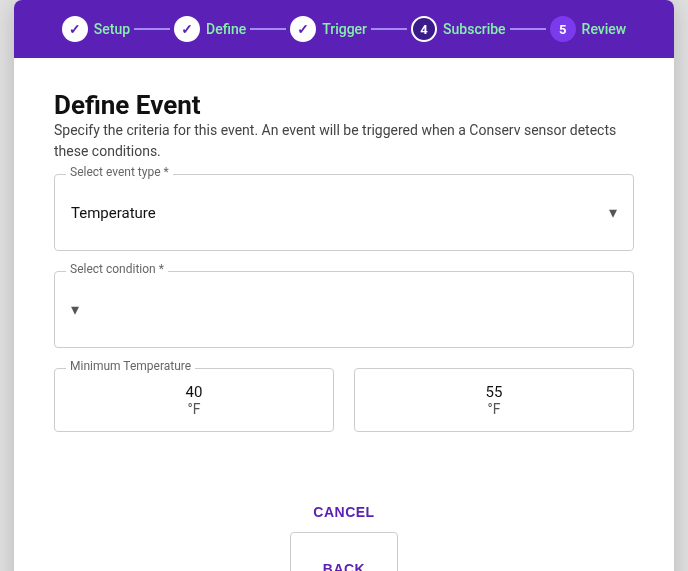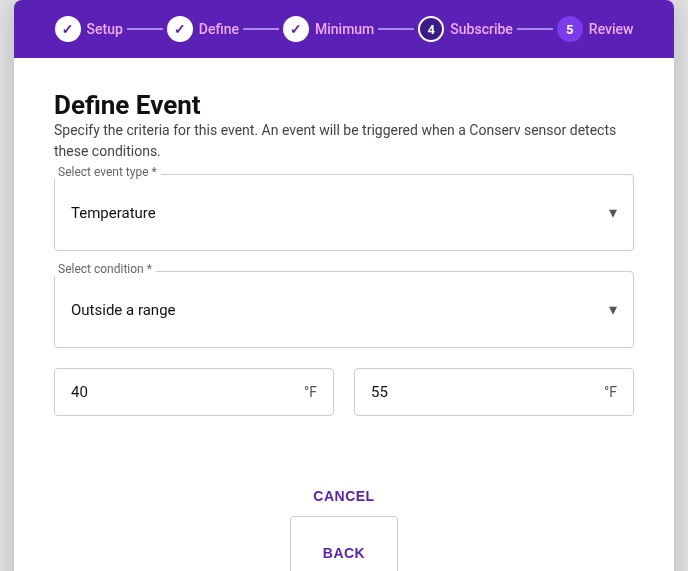--- a/index.html
+++ b/index.html
@@ -53,21 +53,21 @@
     .step-icon.active {
       background: #3b1a8a;
       color: #fff;
       border: 2px solid #fff;
     }
     .step-icon.inactive {
       background: #7c3aed;
       color: #fff;
     }
     .step-label {
-      color: #f0abfc;
+      color: #86efac;
       font-size: 14px;
     }
     .step-connector {
       width: 36px;
       height: 2px;
       background: #a78bfa;
       margin: 0 4px;
       flex-shrink: 0;
     }
     .modal-body {
@@ -84,21 +84,21 @@
       margin-bottom: 12px;
       line-height: 1.5;
     }
     .field-group {
       margin-bottom: 20px;
       position: relative;
     }
     .field-label {
       position: absolute;
       top: -9px;
-      left: 0;
+      left: 12px;
       background: #fff;
       padding: 0 4px;
       font-size: 12px;
       color: #666;
       z-index: 1;
     }
     .select-wrapper {
       border: 1px solid #ccc;
       border-radius: 4px;
       padding: 28px 16px;
@@ -124,20 +124,21 @@
       flex: 1;
     }
     .input-wrapper {
       border: 1px solid #ccc;
       border-radius: 4px;
       padding: 14px 16px;
       display: flex;
       align-items: center;
       justify-content: space-between;
       background: #fff;
+      flex-direction: column;
     }
     .input-value {
       font-size: 15px;
       color: #111;
     }
     .input-unit {
       font-size: 14px;
       color: #555;
     }
     .modal-footer {
@@ -206,21 +207,21 @@
       <div class="step-icon completed">
         <span class="check-icon">✓</span>
       </div>
       <span class="step-label">Define</span>
     </div>
     <div class="step-connector"></div>
     <div class="step">
       <div class="step-icon completed">
         <span class="check-icon">✓</span>
       </div>
-      <span class="step-label">Minimum</span>
+      <span class="step-label">Trigger</span>
     </div>
     <div class="step-connector"></div>
     <div class="step">
       <div class="step-icon active">
         <span>4</span>
       </div>
       <span class="step-label">Subscribe</span>
     </div>
     <div class="step-connector"></div>
     <div class="step">
@@ -239,27 +240,27 @@
       <span class="field-label">Select event type *</span>
       <div class="select-wrapper">
         <span class="select-value">Temperature</span>
         <span class="chevron-icon">▾</span>
       </div>
     </div>
 
     <div class="field-group">
       <span class="field-label">Select condition *</span>
       <div class="select-wrapper">
-        <span class="select-value">Outside a range</span>
         <span class="chevron-icon">▾</span>
       </div>
     </div>
 
     <div class="row-fields">
       <div class="field-group">
+        <span class="field-label">Minimum Temperature</span>
         <div class="input-wrapper">
           <span class="input-value">40</span>
           <span class="input-unit">°F</span>
         </div>
       </div>
       <div class="field-group">
         <div class="input-wrapper">
           <span class="input-value">55</span>
           <span class="input-unit">°F</span>
         </div>

